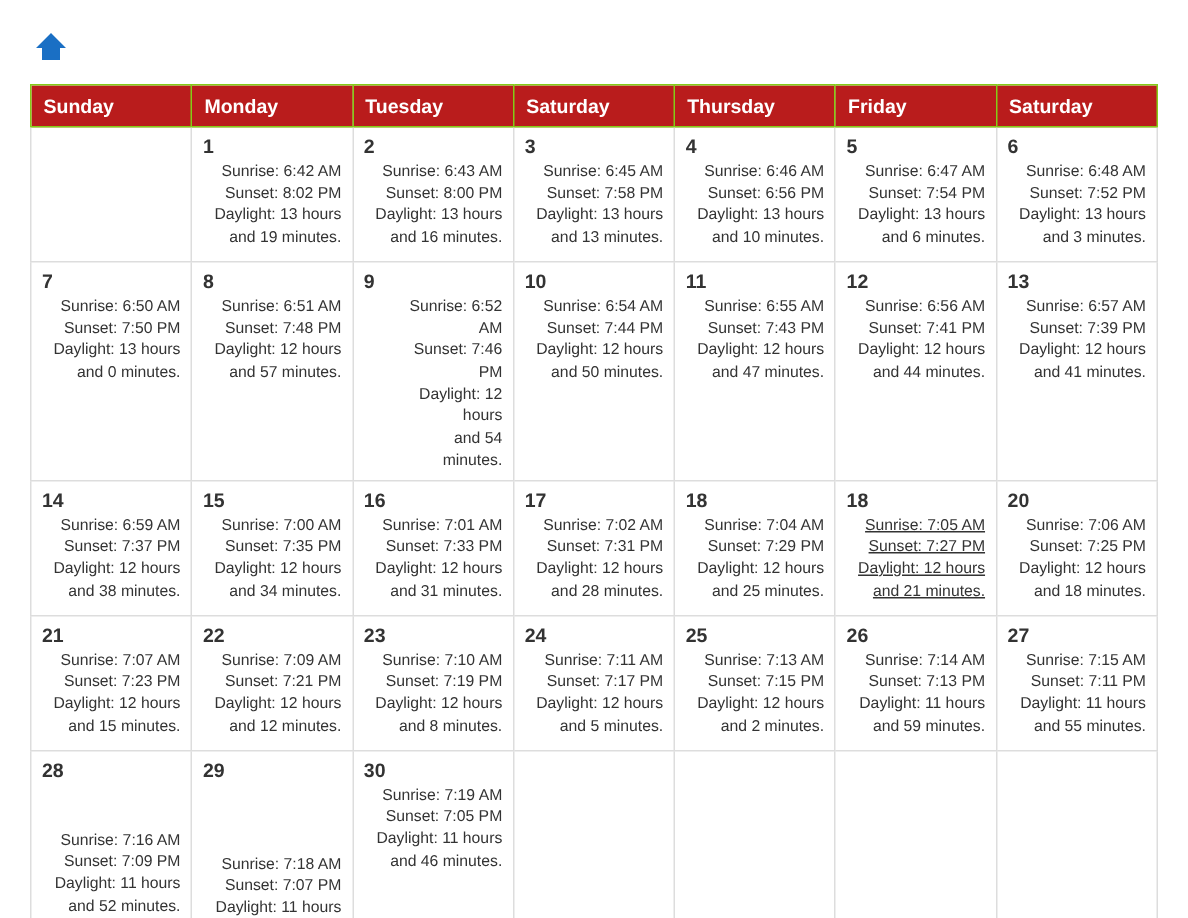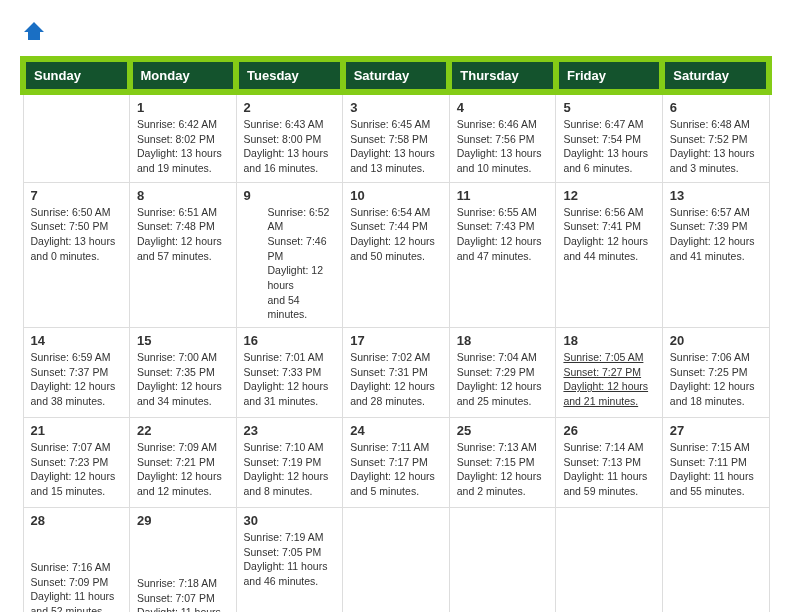--- a/index.html
+++ b/index.html
@@ -57,27 +57,27 @@
     .location-title {
       font-size: 18px;
       color: #555;
     }
     .calendar {
       width: 100%;
       border-collapse: collapse;
       border: 1px solid #ccc;
     }
     .calendar th {
-      background-color: #14532d;
+      background-color: #b91c1c;
       color: #fff;
       text-align: left;
       padding: 6px 8px;
       font-size: 13px;
       font-weight: bold;
-      border: 6px solid #84cc16;
+      border: 1px solid #84cc16;
     }
     .calendar td {
       vertical-align: top;
       padding: 5px 7px;
       border: 1px solid #ddd;
       width: 107px;
       min-height: 80px;
       font-size: 11px;
       color: #333;
       background: #fff;
@@ -89,20 +89,21 @@
       font-size: 13px;
       font-weight: bold;
       color: #333;
       display: block;
       margin-bottom: 2px;
     }
     .day-info {
       font-size: 10.5px;
       color: #333;
       line-height: 1.4;
+      text-align: right;
     }
     .empty-cell {
       background: #f9f9f9;
     }
   </style>
 </head>
 <body>
 
 <div class="page">
   <div class="header">
@@ -155,21 +156,21 @@
           <td>
             <span class="day-number">3</span>
             <div class="day-info" style="white-space: pre-line;">Sunrise: 6:45 AM
 Sunset: 7:58 PM
 Daylight: 13 hours
 and 13 minutes.</div>
           </td>
           <td>
             <span class="day-number">4</span>
             <div class="day-info" style="white-space: pre-line;">Sunrise: 6:46 AM
-Sunset: 7:56 PM
+Sunset: 6:56 PM
 Daylight: 13 hours
 and 10 minutes.</div>
           </td>
           <td>
             <span class="day-number">5</span>
             <div class="day-info" style="white-space: pre-line;">Sunrise: 6:47 AM
 Sunset: 7:54 PM
 Daylight: 13 hours
 and 6 minutes.</div>
           </td>

